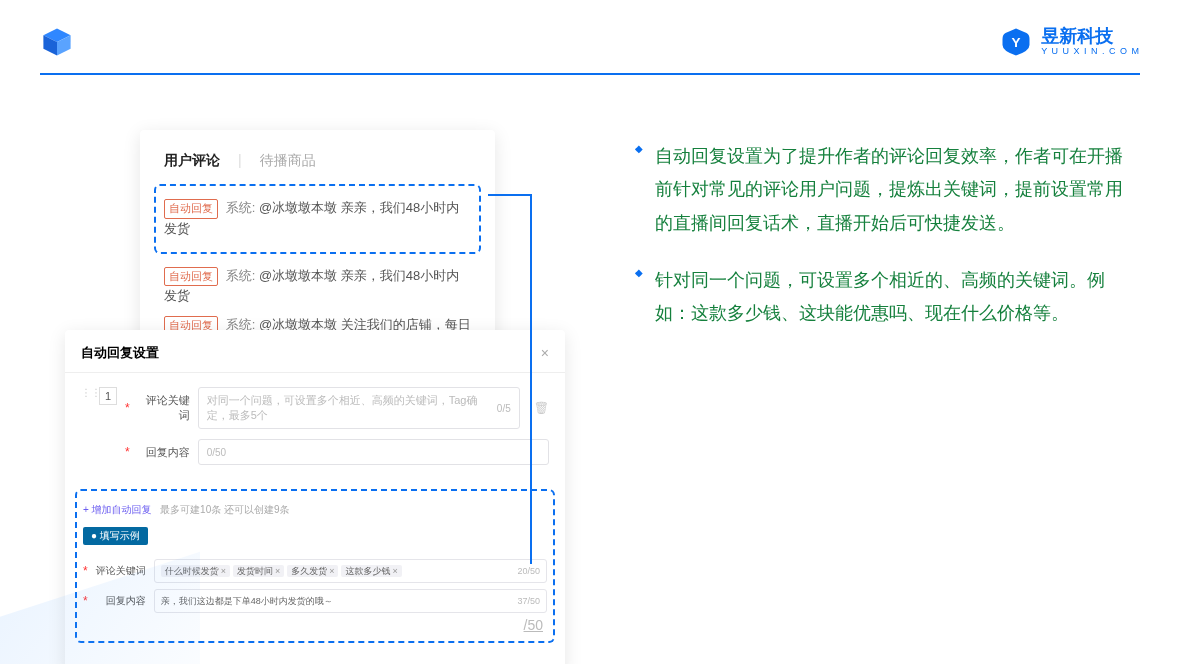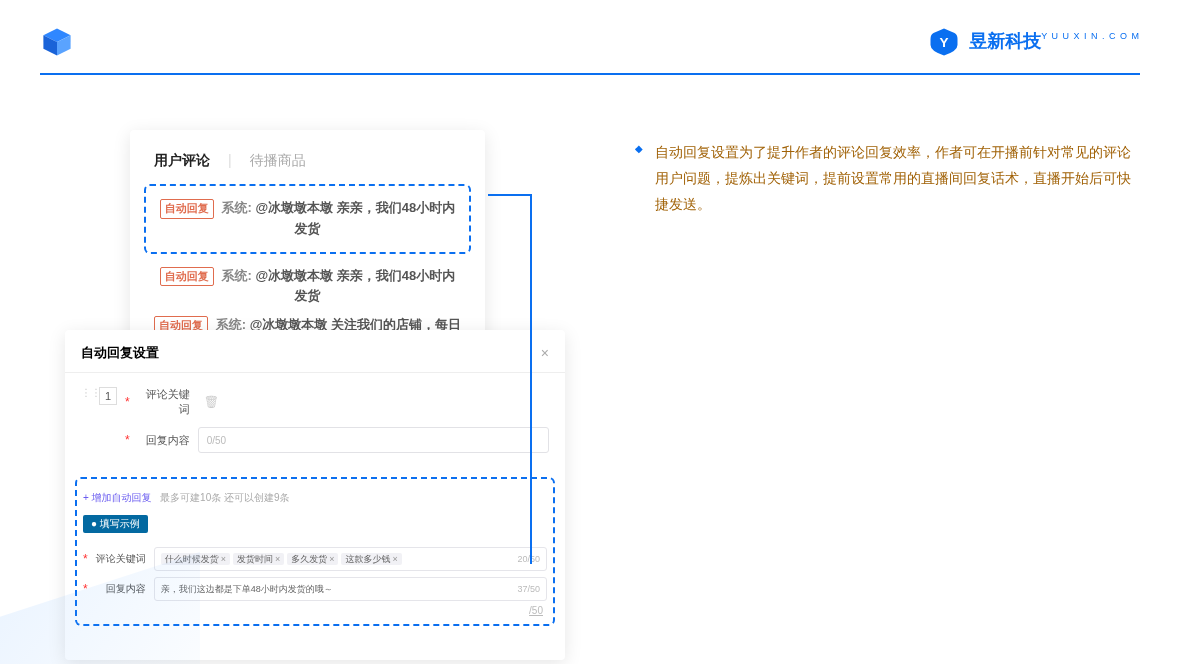--- a/index.html
+++ b/index.html
@@ -30,21 +30,21 @@
     font-size: 30px;
     font-weight: 500;
     color: #333;
     letter-spacing: 2px;
   }
   .header-right {
     display: flex;
     align-items: center;
     gap: 10px;
   }
-  .brand-text-group { display: flex; line-height: 1.1; }
+  .brand-text-group { display: flex; flex-direction: column; line-height: 1.1; }
   .brand-cn {
     font-size: 18px;
     font-weight: 600;
     color: #0a6ff0;
   }
   .brand-en {
     font-size: 9px;
     color: #0a6ff0;
     letter-spacing: 1px;
   }
@@ -64,45 +64,43 @@
     width: 430px;
     flex-shrink: 0;
   }
   .card {
     background: #fff;
     box-shadow: 0 4px 18px rgba(0,0,0,0.10);
     border-radius: 4px;
     position: absolute;
   }
   .card1 {
-    top: 0; left: 30px;
+    top: 0; left: 40px;
     width: 355px;
     padding: 22px 24px 24px;
-    text-align: center;
   }
   .tabs {
     display: flex;
     gap: 18px;
     font-size: 14px;
     margin-bottom: 14px;
   }
   .tab-active { font-weight: 700; color: #222; }
   .tab-inactive { color: #aaa; }
   .highlight-box {
     border: 2px dashed #0a6ff0;
     border-radius: 6px;
     padding: 8px;
     margin: 4px -10px 8px;
   }
   .comment-row {
     font-size: 13px;
     color: #555;
     line-height: 1.6;
     padding: 4px 0;
-    font-weight: bold;
   }
   .auto-label {
     display: inline-block;
     color: #e06c4e;
     border: 1px solid #e06c4e;
     border-radius: 2px;
     font-size: 11px;
     padding: 0 4px;
     margin-right: 4px;
   }
@@ -208,21 +206,21 @@
     background: #f1f1f5;
     color: #666;
     font-size: 9px;
     padding: 1px 4px;
     border-radius: 2px;
     margin-right: 3px;
   }
   .tag::after { content: '×'; margin-left: 2px; color: #999; }
   .ex-val { font-size: 9px; color: #666; flex:1; }
   .ex-count { font-size: 9px; color: #bbb; text-align: center; }
-  .stray-count { font-size: 10px; color: #bbb; margin-top: 4px; text-align: right; padding-right: 4px; text-decoration: underline; }
+  .stray-count { font-size: 14px; color: #bbb; margin-top: 4px; text-align: right; padding-right: 4px; text-decoration: underline; }
 
   .connector {
     position: absolute;
     border-color: #0a6ff0;
     z-index: 5;
   }
   .conn1 {
     top: 64px;
     left: 388px;
     width: 44px;
@@ -252,22 +250,22 @@
     font-size: 22px;
     color: #333;
     font-weight: 500;
   }
   .bullet-list {
     list-style: none;
     padding-left: 30px;
   }
   .bullet-item {
     position: relative;
-    font-size: 14px;
-    color: #a16207;
+    font-size: 18px;
+    color: #15803d;
     line-height: 1.85;
     margin-bottom: 24px;
     padding-left: 20px;
   }
   .bullet-item::before {
     content: '◆';
     color: #0a6ff0;
     position: absolute;
     left: 0; top: 0;
     font-size: 10px;
@@ -343,20 +341,24 @@
         <span class="card2-title">自动回复设置</span>
         <span class="close-x">×</span>
       </div>
       <div class="form-block">
         <span class="drag-handle">⋮⋮</span>
         <span class="priority-badge">1</span>
         <div class="form-col">
           <div class="form-row">
             <span class="req-dot">*</span>
             <span class="form-label">评论关键词</span>
+            <div class="form-input">
+              <span>对同一个问题，可设置多个相近、高频的关键词，Tag确定，最多5个</span>
+              <span class="count">0/5</span>
+            </div>
             <span class="trash">🗑</span>
           </div>
           <div class="form-row">
             <span class="req-dot">*</span>
             <span class="form-label">回复内容</span>
             <div class="form-input">
               <span class="count">0/50</span>
             </div>
           </div>
         </div>
@@ -384,17 +386,18 @@
           </div>
         </div>
         <div class="stray-count">/50</div>
       </div>
     </div>
   </div>
 
   <div class="right-col">
     <ul class="bullet-list" id="bullet-host">
         <li class="bullet-item">自动回复设置为了提升作者的评论回复效率，作者可在开播前针对常见的评论用户问题，提炼出关键词，提前设置常用的直播间回复话术，直播开始后可快捷发送。</li>
+        <li class="bullet-item">针对同一个问题，可设置多个相近的、高频的关键词。例如：这款多少钱、这块能优惠吗、现在什么价格等。</li>
       </ul>
   </div>
 </div>
 
 <div class="deco"></div>
 
 </body></html>

